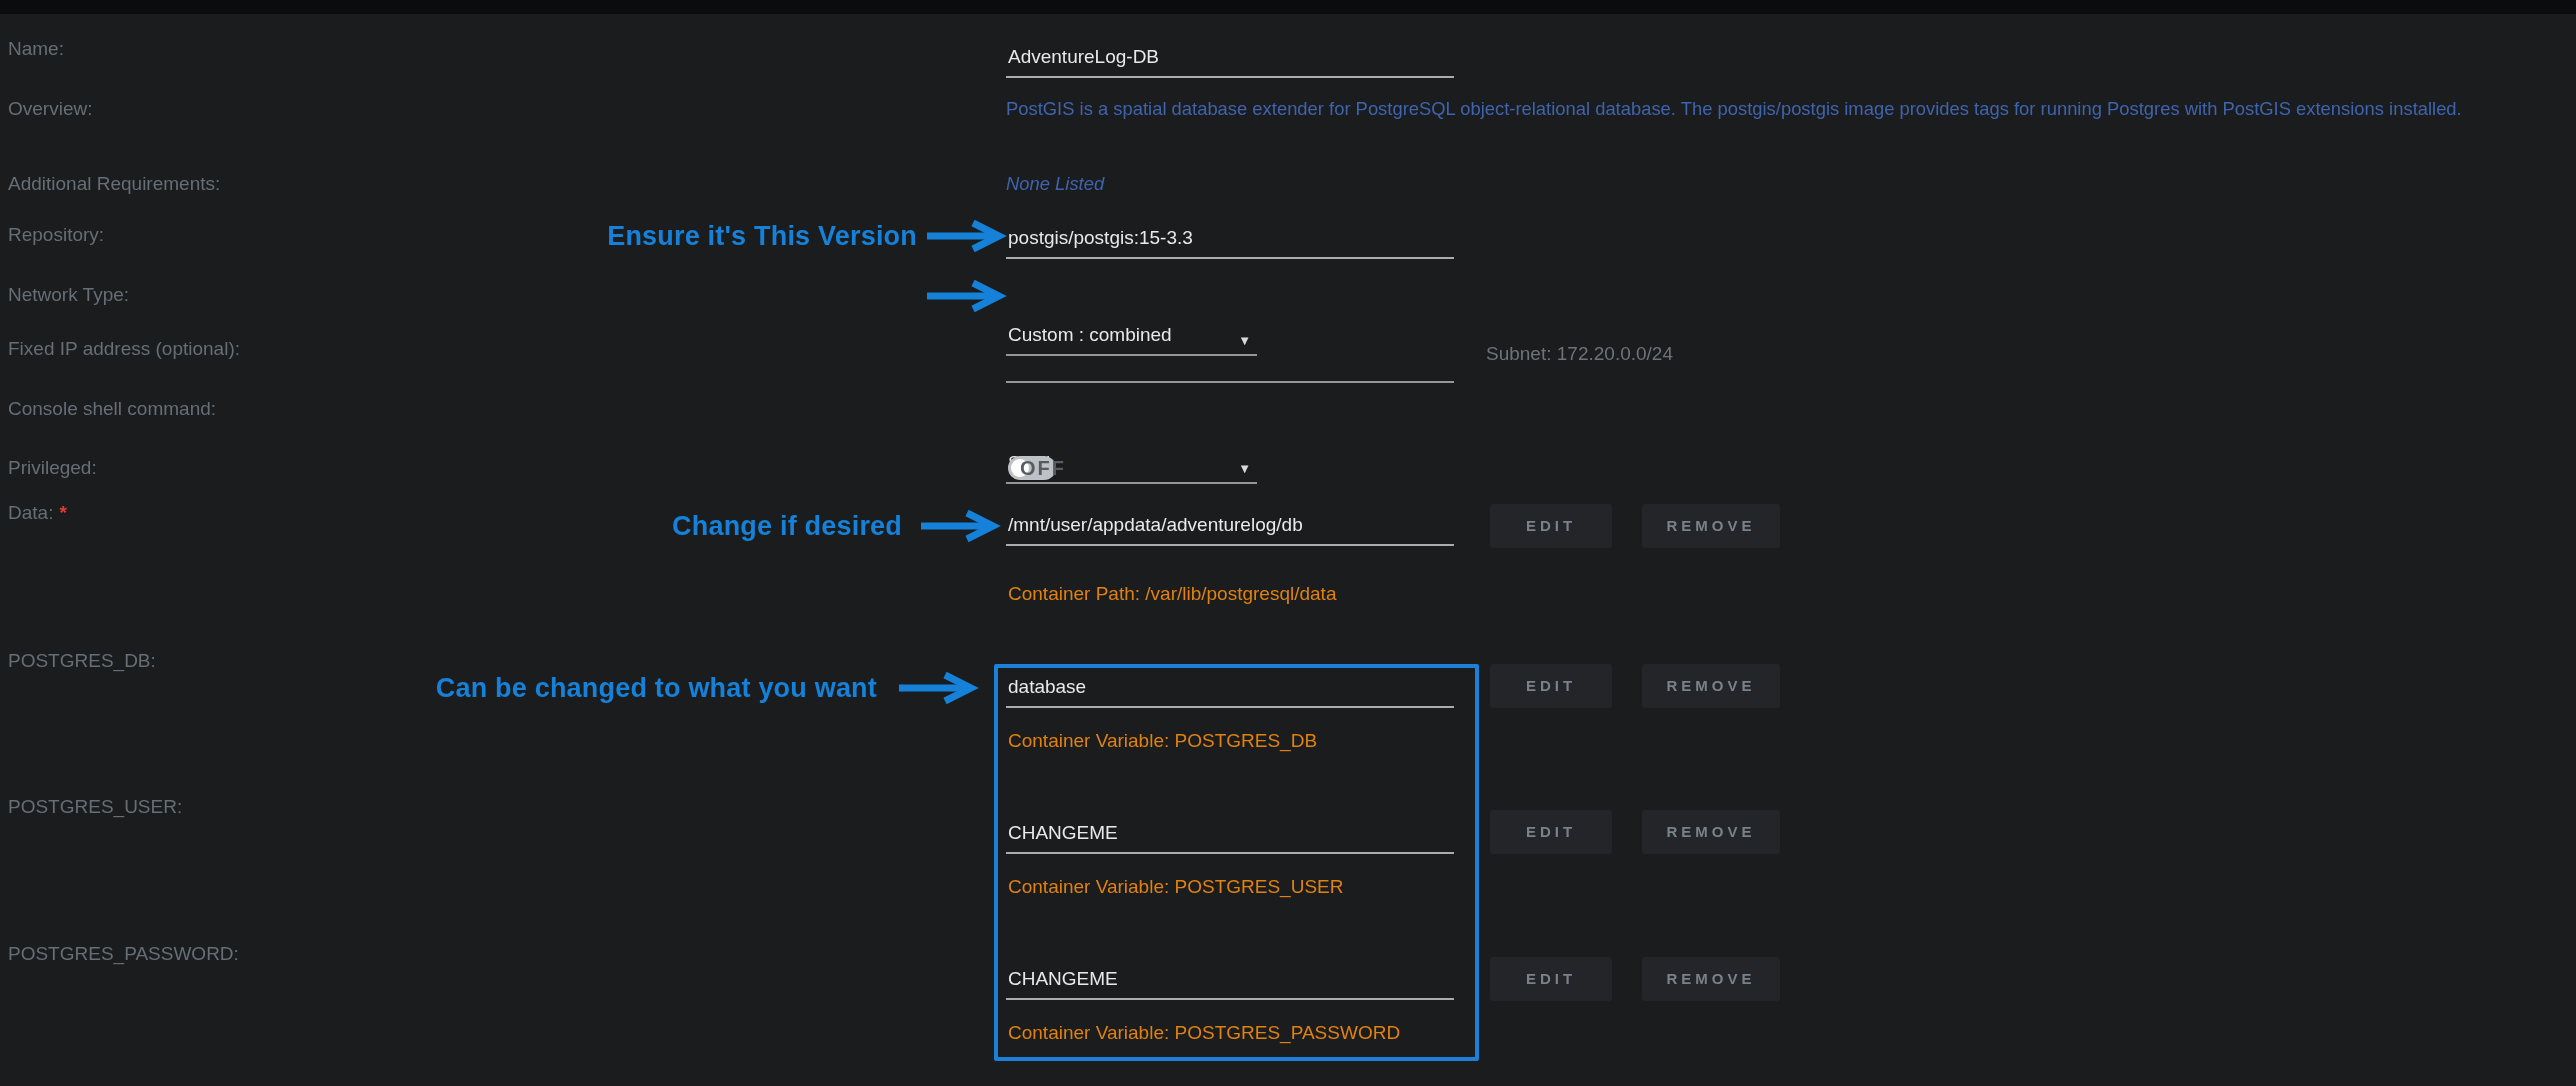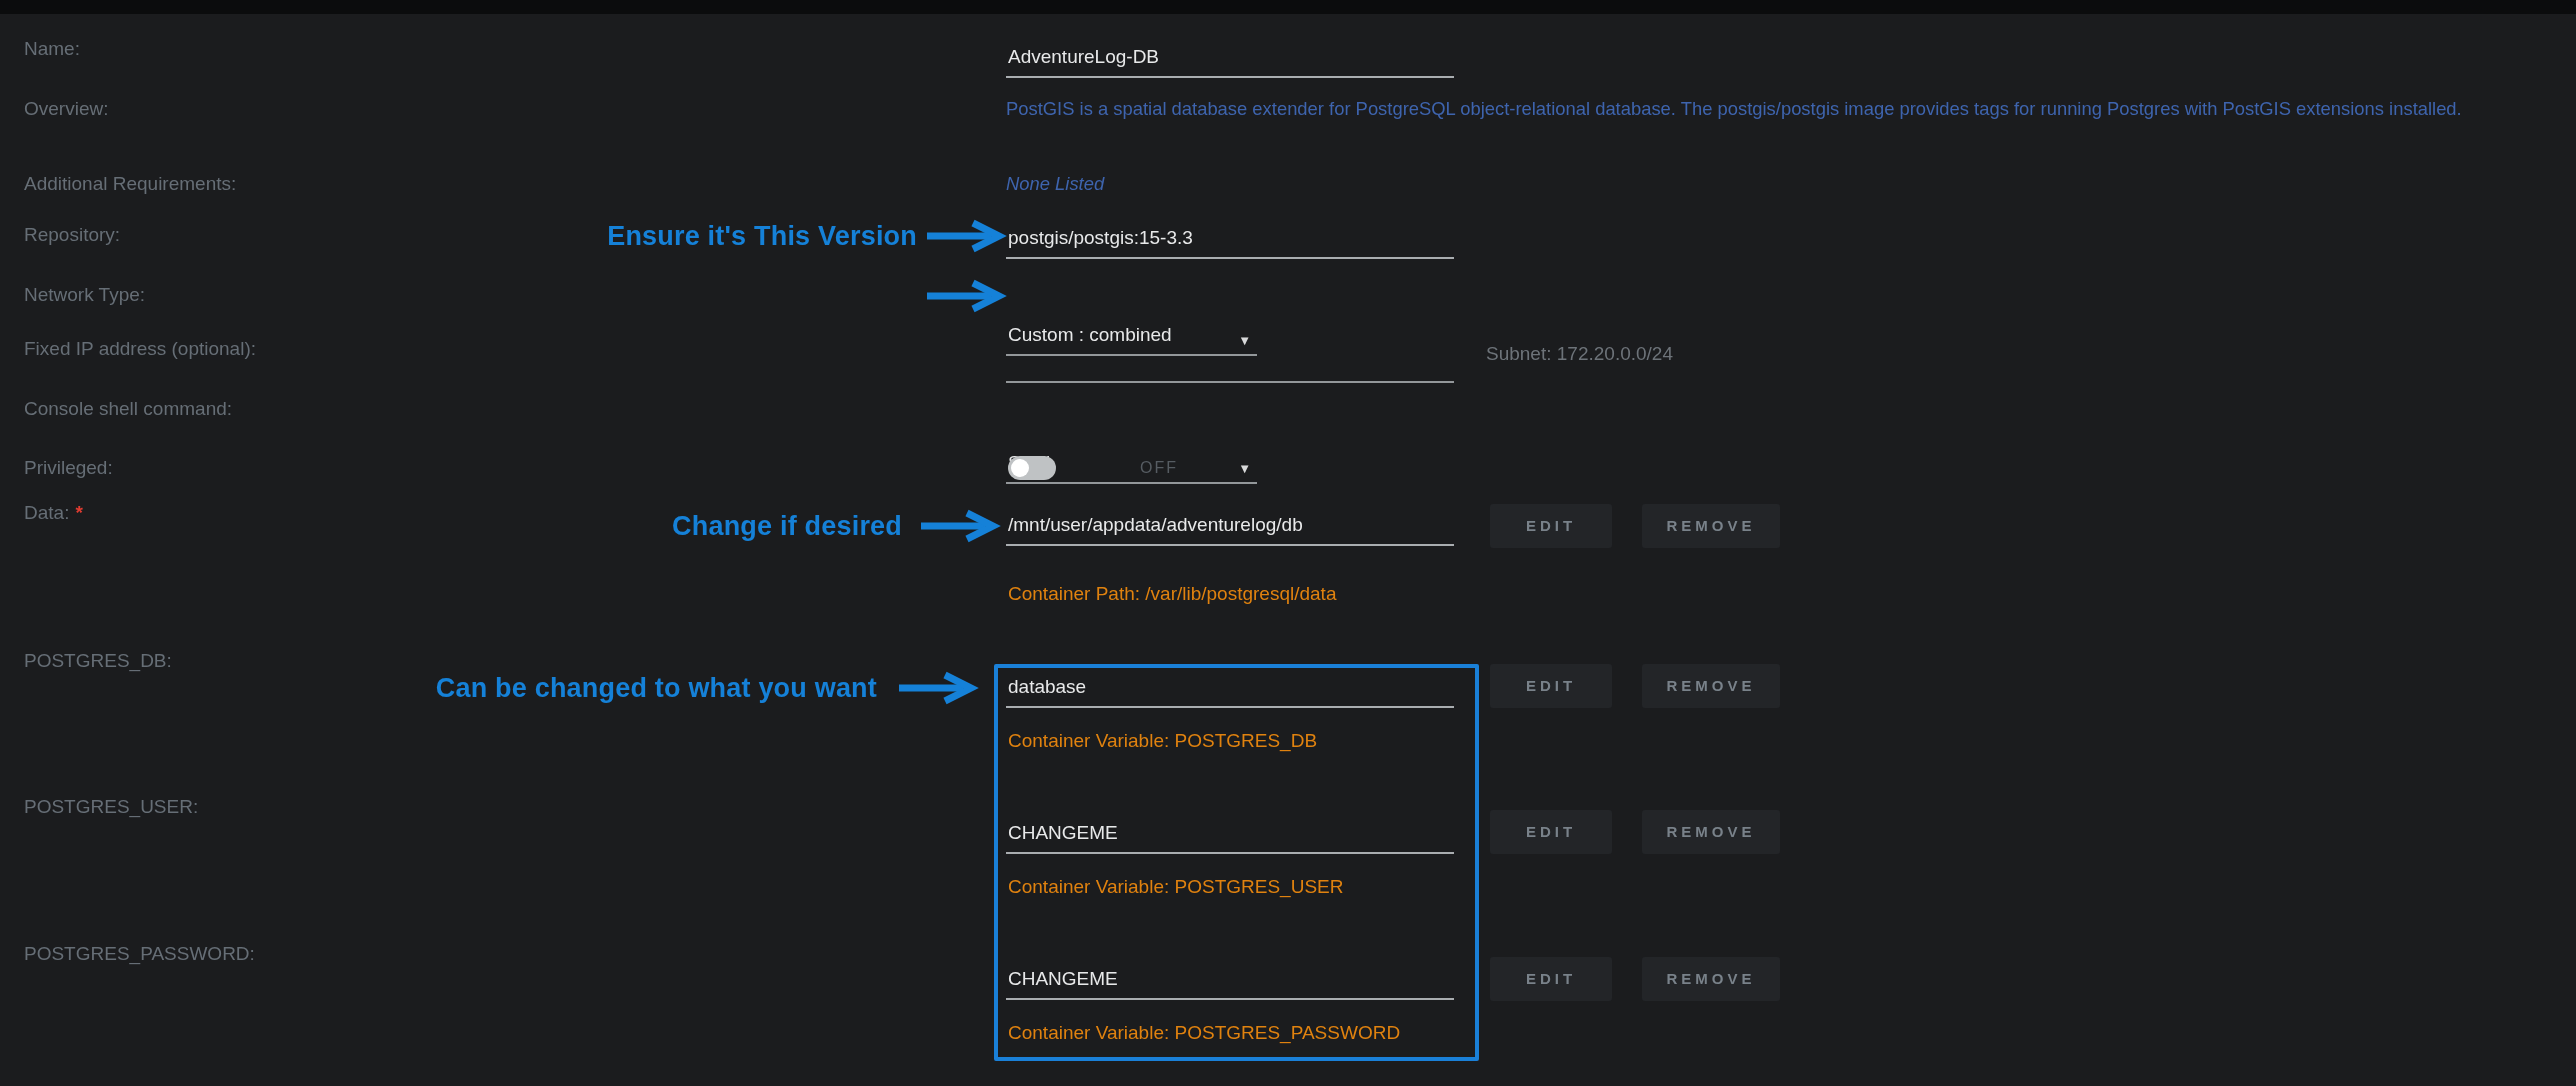--- a/index.html
+++ b/index.html
@@ -5,21 +5,21 @@
   html,body{margin:0;padding:0;background:#101113;}
   .page{
     position:relative;
     width:2576px;height:1086px;
     background:#1b1c1e;
     font-family:"Liberation Sans", sans-serif;
     overflow:hidden;
   }
   .topstrip{position:absolute;left:0;top:0;width:2576px;height:14px;background:#0b0c0d;}
   .row-label{
-    position:absolute;left:24px;
+    position:absolute;left:8px;
     font-size:19px;line-height:24px;color:#666e76;
     white-space:nowrap;
   }
   .req{color:#e03c31;margin-left:6px;font-weight:700;}
   .input{
     position:absolute;left:1006px;width:448px;height:34px;
     border-bottom:2px solid #a9adb0;
     font-size:19px;line-height:26px;color:#e8e9ea;
     white-space:nowrap;padding-left:2px;box-sizing:border-box;
   }
@@ -63,22 +63,22 @@
   .btn.remove{width:138px;}
   .toggle{
     position:absolute;left:1008px;width:48px;height:24px;
     background:#bfc2c4;border-radius:12px;cursor:pointer;
   }
   .toggle .knob{
     position:absolute;left:3px;top:3px;width:18px;height:18px;
     background:#ffffff;border-radius:50%;
   }
   .toggle-state{
-    position:absolute;left:1140px;
-    font-size:16px;line-height:24px;font-weight:400;letter-spacing:2px;color:#565c62;
+    position:absolute;left:1020px;
+    font-size:20px;line-height:24px;font-weight:700;letter-spacing:2px;color:#565c62;
   }
   .highlight-box{
     position:absolute;left:994px;top:664px;width:485px;height:397px;
     border:4px solid #1a80d8;box-sizing:border-box;border-radius:2px;
     pointer-events:none;
   }
 </style>
 </head>
 <body>
 

